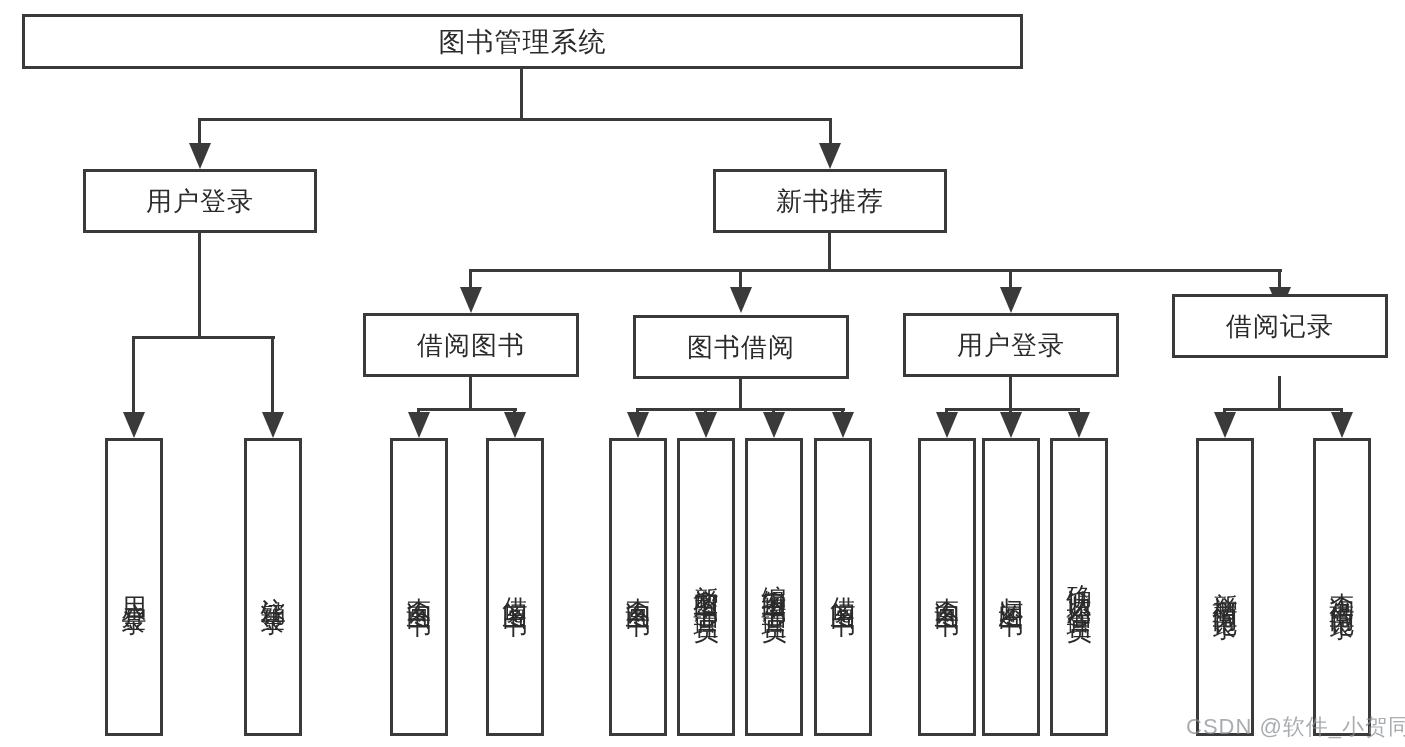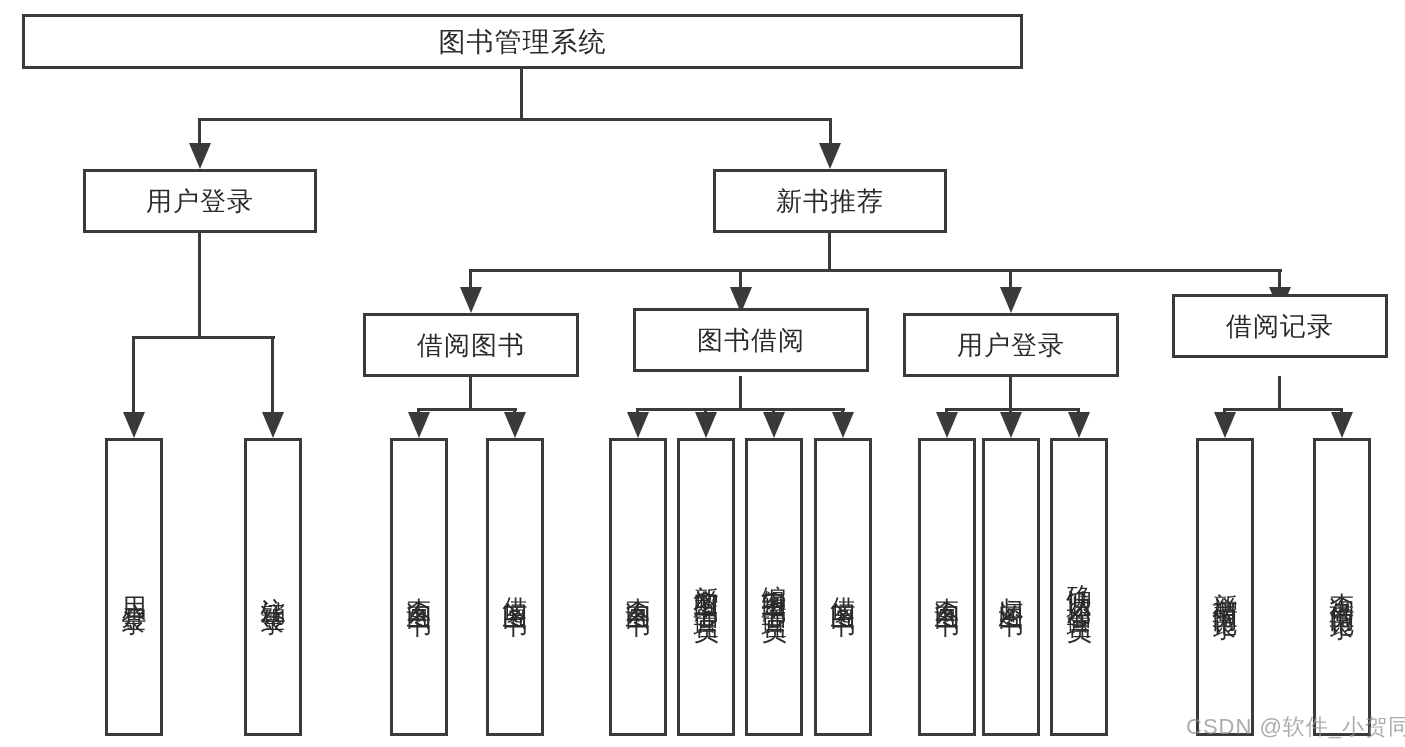--- a/index.html
+++ b/index.html
@@ -106,21 +106,21 @@
   <div class="box" style="left:83px;top:169px;width:234px;height:64px">
     <span>用户登录</span>
   </div>
   <div class="box" style="left:713px;top:169px;width:234px;height:64px">
     <span>新书推荐</span>
   </div>
 
   <div class="box" style="left:363px;top:313px;width:216px;height:64px">
     <span>借阅图书</span>
   </div>
-  <div class="box" style="left:633px;top:308px;width:236px;height:64px">
+  <div class="box" style="left:633px;top:315px;width:216px;height:64px">
     <span>图书借阅</span>
   </div>
   <div class="box" style="left:903px;top:313px;width:216px;height:64px">
     <span>用户登录</span>
   </div>
   <div class="box" style="left:1172px;top:294px;width:216px;height:64px">
     <span>借阅记录</span>
   </div>
 
   <div class="vbox" style="left:105px">

